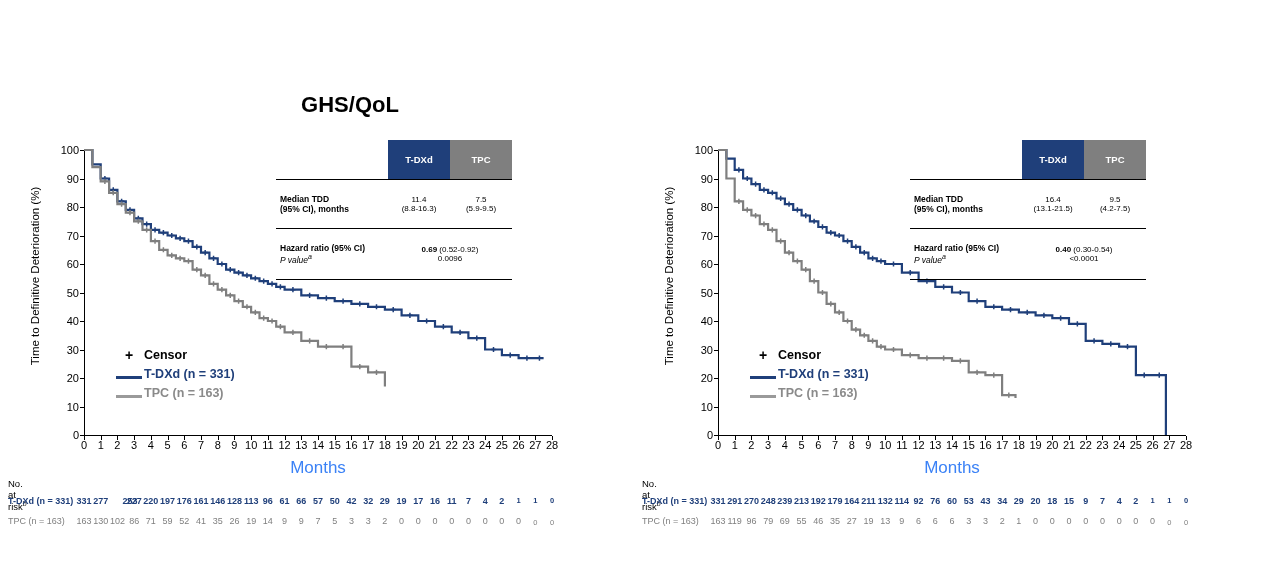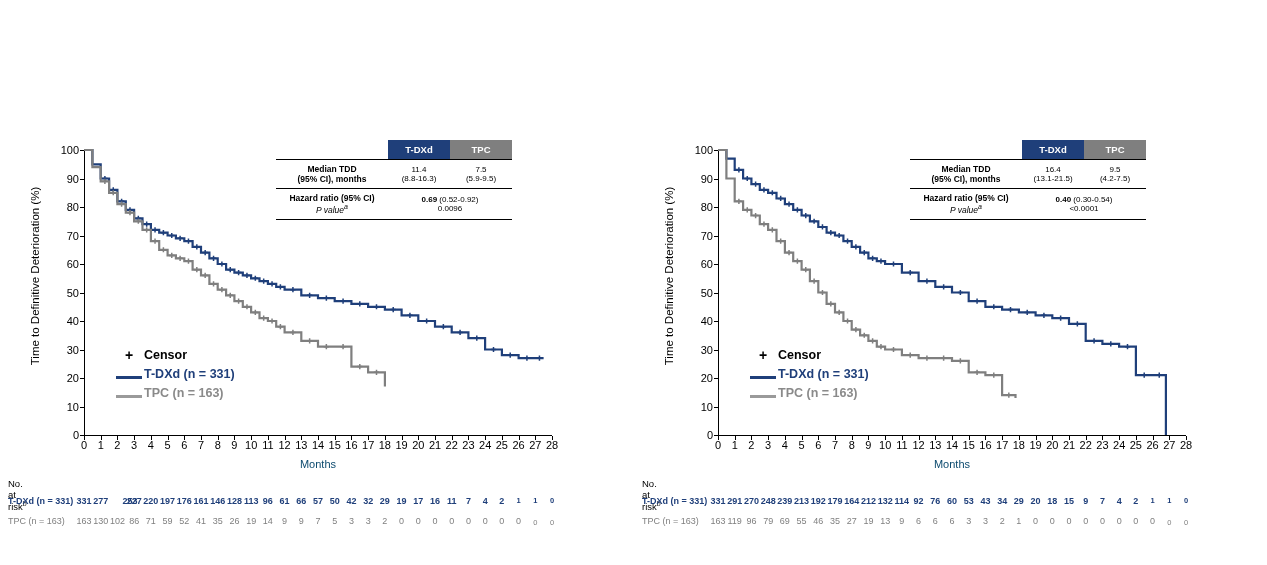--- a/index.html
+++ b/index.html
@@ -74,61 +74,62 @@
     color: #000;
     transform: translateX(-50%);
     white-space: nowrap;
   }
   .xtick-mark { position: absolute; top: 286px; width: 1px; height: 4px; background: #000; }
 
   .xaxis-title {
     position: absolute;
     top: 308px; left: 0; width: 468px;
     text-align: center;
-    font-size: 11px;
-    color: #0c4a6e;
+    font-size: 17px;
+    color: #3b82f6;
   }
 
   svg.curve { position: absolute; left: 0; top: 0; overflow: visible; }
 
   .legend { position: absolute; font-size: 12.5px; }
   .legend-row { display: flex; align-items: center; height: 19px; }
   .legend-sym { width: 30px; text-align: center; font-weight: bold; font-size: 14px; }
   .legend-line { width: 26px; height: 3px; margin: 0 3px 0 2px; }
   .legend-text { font-weight: bold; }
 
   
   .stats { position: absolute; font-size: 8.5px; color: #000; }
   .stats table { border-collapse: collapse; }
-  .stats td { padding: 4px 4px; vertical-align: middle; }
+  .stats td { padding: 14px 4px; vertical-align: middle; }
   .hdr-tdxd { background: #1F3F7A; color: #fff; font-weight: bold; text-align: center; font-size: 9.5px; padding: 3px 0; }
   .hdr-tpc { background: #7F7F7F; color: #fff; font-weight: bold; text-align: center; font-size: 9.5px; padding: 3px 0; }
   .rowline td { border-bottom: 1.2px solid #000; }
   .topline td { border-top: 1.2px solid #000; }
-  .lbl { text-align: center; width: 112px; }
+  .lbl { text-align: left; width: 112px; }
   .val { text-align: center; width: 62px; font-size: 8px; }
   .bold { font-weight: bold; }
 
   
   .risk { position: absolute; font-size: 9px; color: #000; }
   .risk-title { position: absolute; font-size: 9.5px; color: #000; }
   .risk-lbl { position: absolute; font-size: 9px; white-space: nowrap; }
   .risk-lbl.tdxd { color: #1F3F7A; font-weight: bold; }
   .risk-lbl.tpc { color: #7F7F7F; }
   .risk-num { position: absolute; font-size: 9px; transform: translateX(-50%); }
   .risk-num.tdxd { color: #1F3F7A; font-weight: bold; }
   .risk-num.tpc { color: #7F7F7F; }
   .sup { font-size: 7px; vertical-align: super; }
 </style>
 </head>
 <body>
 
 <div class="slide">
 
 
+  <div class="panel-title" id="title-left">GHS/QoL</div>
 
   <div class="panel" id="panel-left">
     <div class="ylabel">Time to Definitive Deterioration (%)</div>
     <div class="plot" id="plot-left">
       <div class="axis-line yaxis"></div>
       <div class="axis-line xaxis"></div>
       <svg class="curve" id="svg-left" width="468" height="285">
           <path d="M 0.0 0.0 L 8.4 0.0 L 8.4 14.3 L 16.7 14.3 L 16.7 28.5 L 25.1 28.5 L 25.1 39.9 L 33.4 39.9 L 33.4 51.3 L 41.8 51.3 L 41.8 59.8 L 50.1 59.8 L 50.1 68.4 L 58.5 68.4 L 58.5 74.1 L 66.9 74.1 L 66.9 79.8 L 75.2 79.8 L 75.2 82.7 L 83.6 82.7 L 83.6 85.5 L 91.9 85.5 L 91.9 88.4 L 100.3 88.4 L 100.3 91.2 L 108.6 91.2 L 108.6 96.9 L 117.0 96.9 L 117.0 102.6 L 125.4 102.6 L 125.4 108.3 L 133.7 108.3 L 133.7 114.0 L 142.1 114.0 L 142.1 119.7 L 150.4 119.7 L 150.4 122.6 L 158.8 122.6 L 158.8 125.4 L 167.1 125.4 L 167.1 128.3 L 175.5 128.3 L 175.5 131.1 L 183.9 131.1 L 183.9 133.9 L 192.2 133.9 L 192.2 136.8 L 200.6 136.8 L 200.6 139.7 L 217.3 139.7 L 217.3 145.3 L 234.0 145.3 L 234.0 148.2 L 250.7 148.2 L 250.7 151.1 L 267.4 151.1 L 267.4 153.9 L 284.1 153.9 L 284.1 156.8 L 300.9 156.8 L 300.9 159.6 L 317.6 159.6 L 317.6 165.3 L 334.3 165.3 L 334.3 171.0 L 351.0 171.0 L 351.0 176.7 L 367.7 176.7 L 367.7 182.4 L 384.4 182.4 L 384.4 188.1 L 401.1 188.1 L 401.1 199.5 L 417.9 199.5 L 417.9 205.2 L 434.6 205.2 L 434.6 208.1 L 451.3 208.1 L 451.3 208.1 L 459.6 208.1 L 459.6 208.1" fill="none" stroke="#1F3F7A" stroke-width="2.2"></path>
           <g>
             <path d="M 18.29285714285714 28.5 L 23.492857142857144 28.5 M 20.892857142857142 25.9 L 20.892857142857142 31.1" stroke="#1F3F7A" stroke-width="1.5"></path>
@@ -617,21 +618,21 @@
       <div class="risk-lbl tpc" style="left:2px; top:376px;">TPC (n = 163)</div>
     <div class="risk-num tdxd" style="left: 78px; top: 356px;">331</div>
         <div class="risk-num tdxd" style="left: 94.7143px; top: 356px;">291</div>
         <div class="risk-num tdxd" style="left: 111.429px; top: 356px;">270</div>
         <div class="risk-num tdxd" style="left: 128.143px; top: 356px;">248</div>
         <div class="risk-num tdxd" style="left: 144.857px; top: 356px;">239</div>
         <div class="risk-num tdxd" style="left: 161.571px; top: 356px;">213</div>
         <div class="risk-num tdxd" style="left: 178.286px; top: 356px;">192</div>
         <div class="risk-num tdxd" style="left: 195px; top: 356px;">179</div>
         <div class="risk-num tdxd" style="left: 211.714px; top: 356px;">164</div>
-        <div class="risk-num tdxd" style="left: 228.429px; top: 356px;">212</div>
+        <div class="risk-num tdxd" style="left: 228.429px; top: 356px;">211</div>
         <div class="risk-num tdxd" style="left: 245.143px; top: 356px;">132</div>
         <div class="risk-num tdxd" style="left: 261.857px; top: 356px;">114</div>
         <div class="risk-num tdxd" style="left: 278.571px; top: 356px;">92</div>
         <div class="risk-num tdxd" style="left: 295.286px; top: 356px;">76</div>
         <div class="risk-num tdxd" style="left: 312px; top: 356px;">60</div>
         <div class="risk-num tdxd" style="left: 328.714px; top: 356px;">53</div>
         <div class="risk-num tdxd" style="left: 345.429px; top: 356px;">43</div>
         <div class="risk-num tdxd" style="left: 362.143px; top: 356px;">34</div>
         <div class="risk-num tdxd" style="left: 378.857px; top: 356px;">29</div>
         <div class="risk-num tdxd" style="left: 395.571px; top: 356px;">20</div>

